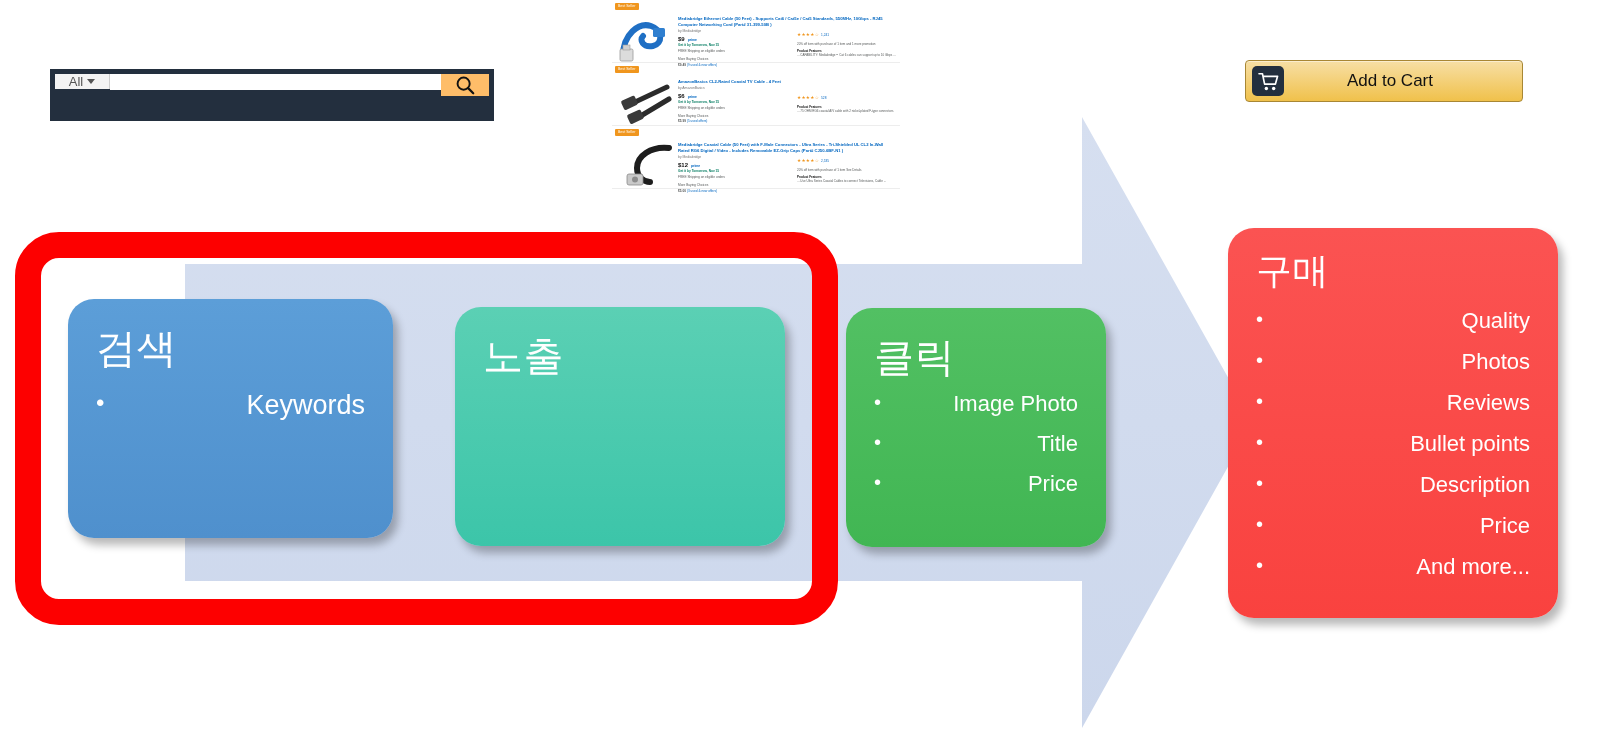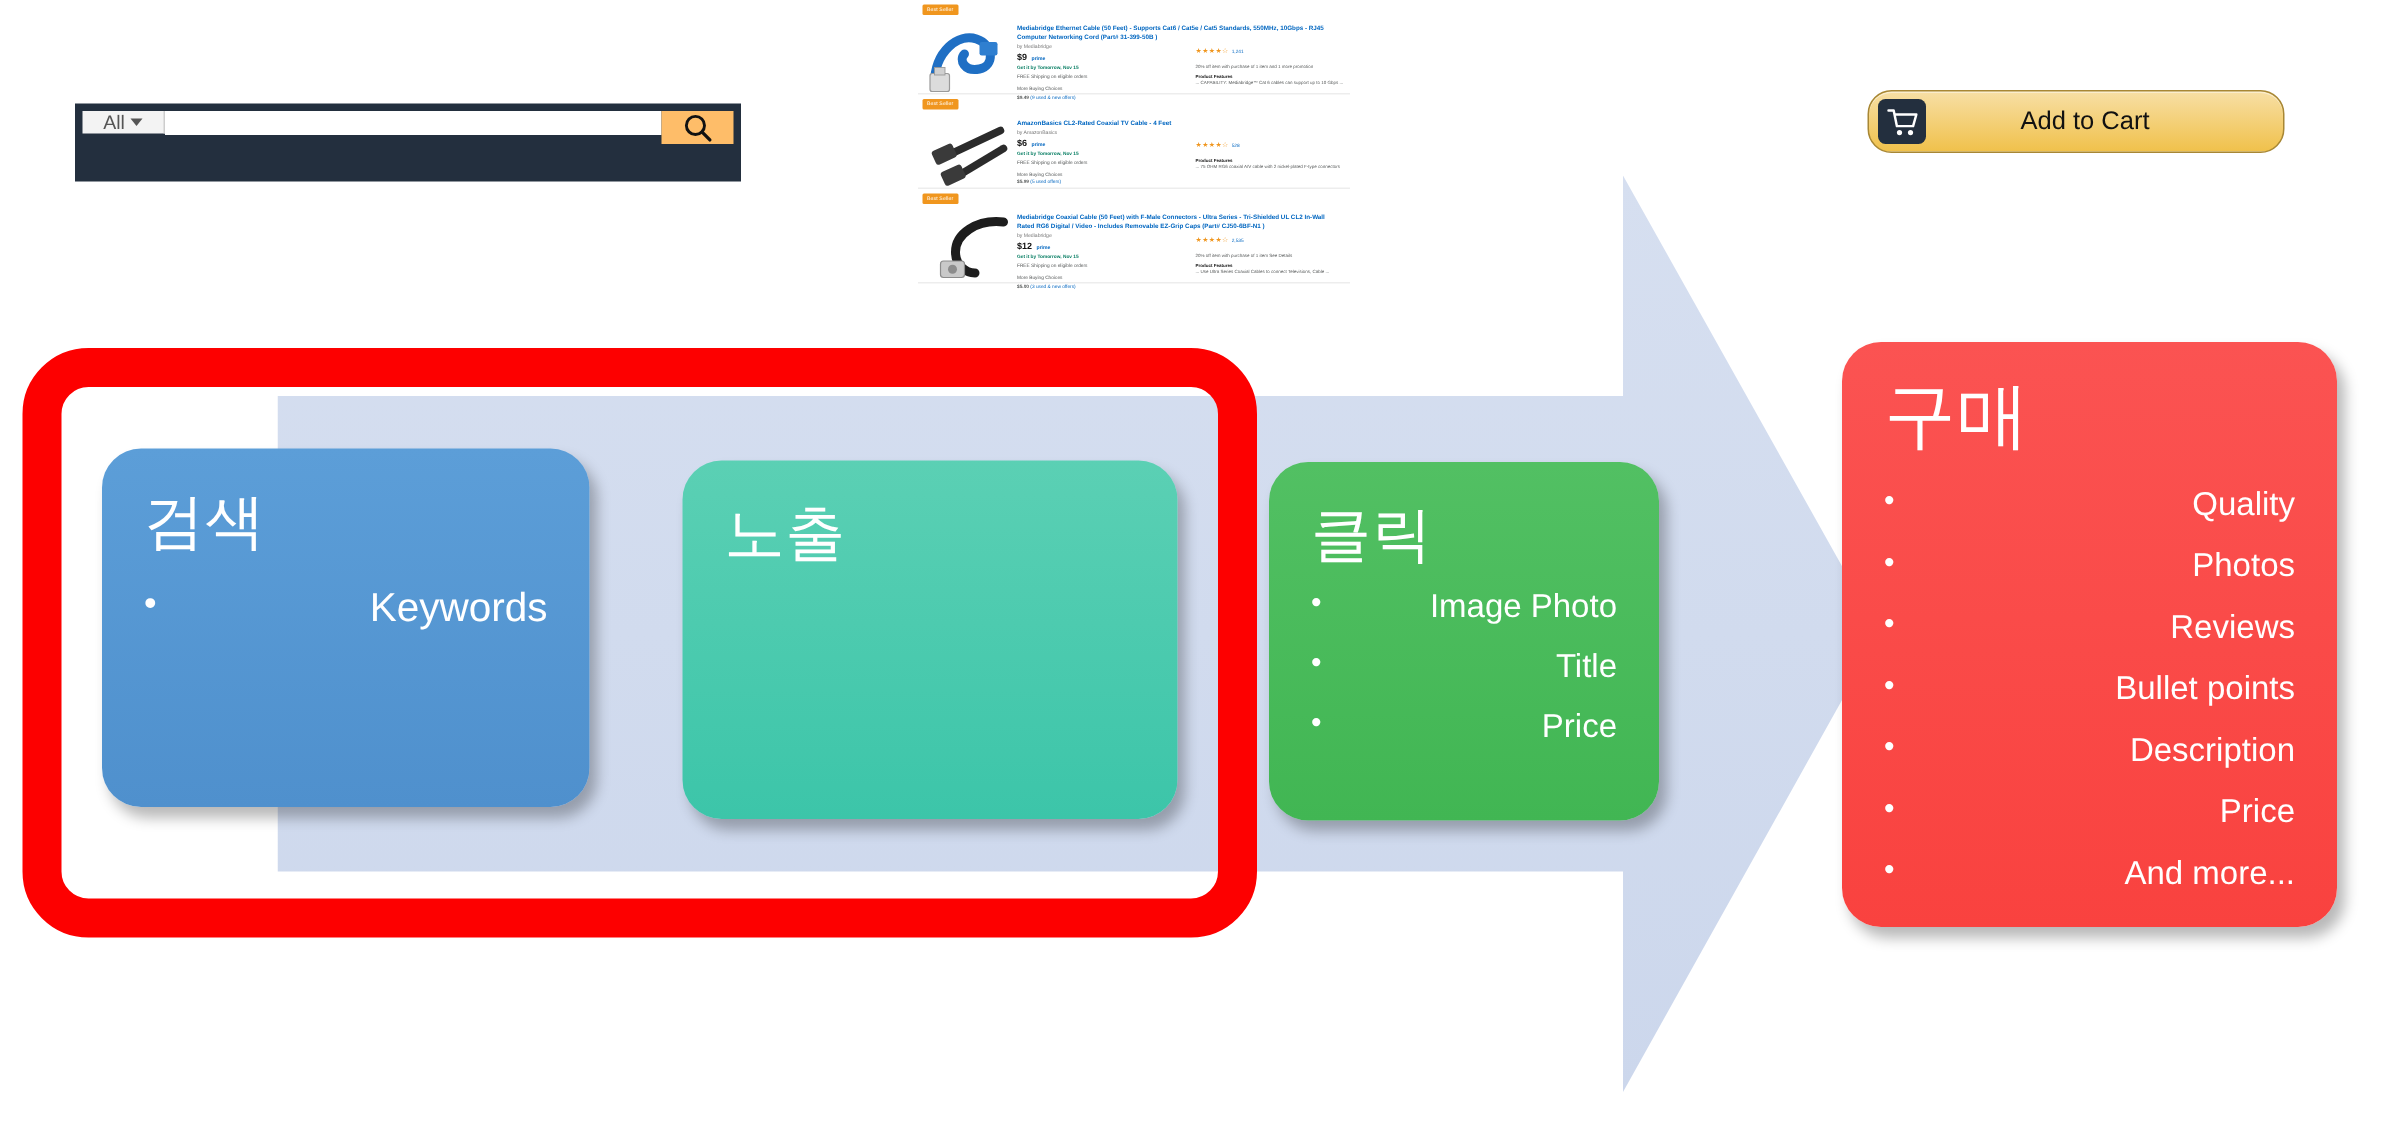--- a/index.html
+++ b/index.html
@@ -153,21 +153,21 @@
   .rmeta .feath { font-size: 3px; color: #111; font-weight: 700; margin-top: 2px; }
   .rmeta .feat { font-size: 3px; color: #565959; line-height: 1.5; }
 
   
   .addcart {
     position: absolute;
     left: 1245px;
     top: 60px;
     width: 278px;
     height: 42px;
-    border-radius: 16px;
+    border-radius: 4px;
     border: 1px solid #a88734;
     background: linear-gradient(to bottom, #f7dfa5 0%, #f0c14b 100%);
     display: flex;
     align-items: center;
     padding-left: 6px;
     cursor: pointer;
     box-shadow: 0 1px 0 rgba(255,255,255,.45) inset;
   }
   .cart-ic {
     width: 32px; height: 30px;
@@ -249,21 +249,21 @@
   #box-click {
     left: 846px; top: 308px; width: 260px; height: 239px;
     background: linear-gradient(to bottom, #52c063 0%, #41b653 100%);
   }
 
   #box-purchase {
     left: 1228px; top: 228px; width: 330px; height: 390px;
     background: linear-gradient(to bottom, #fb5352 0%, #f9423f 100%);
     padding-top: 22px;
   }
-  #box-purchase h2 { font-size: 48px; margin-bottom: 2px; }
+  #box-purchase h2 { font-size: 36px; margin-bottom: 2px; }
   #box-purchase ul { margin-top: 18px; }
   #box-purchase li { margin-bottom: 19px; }
 
   
   .annot {
     position: absolute;
     left: 15px;
     top: 232px;
     width: 823px;
     height: 393px;

